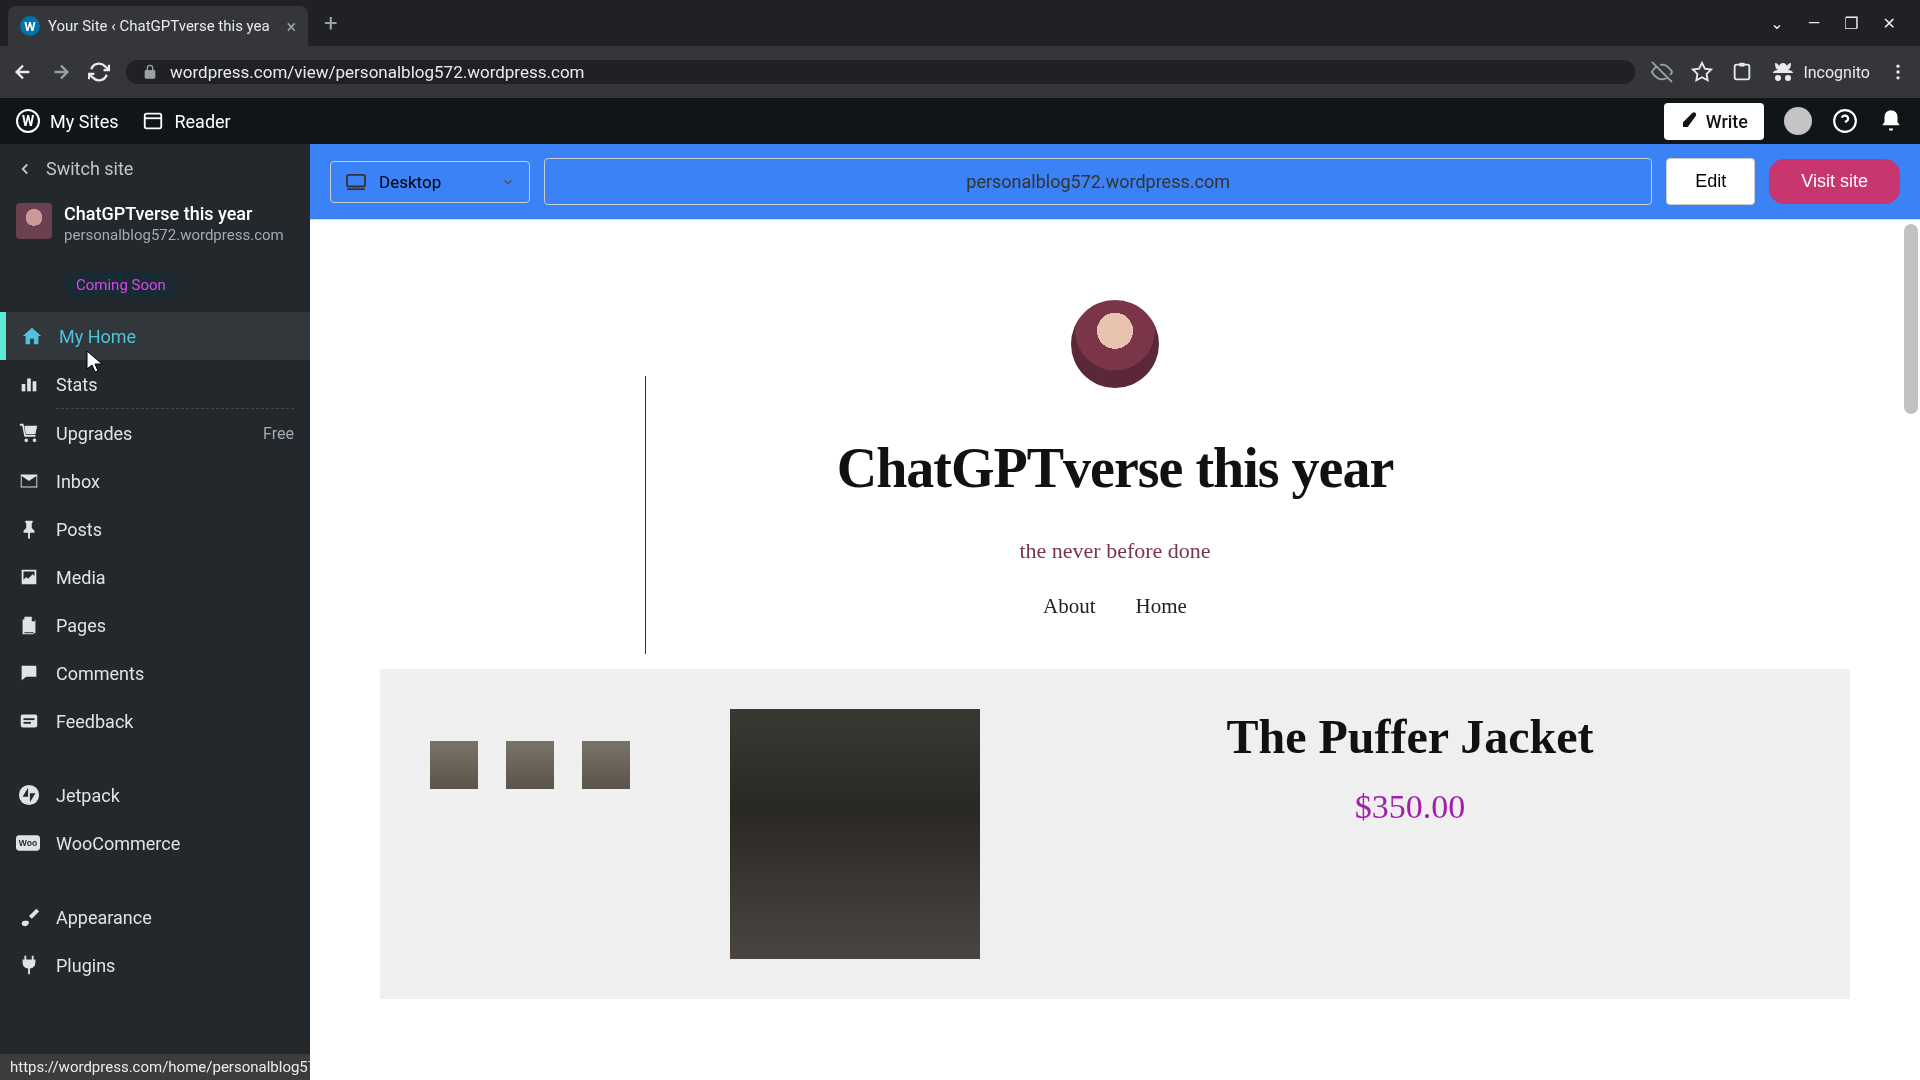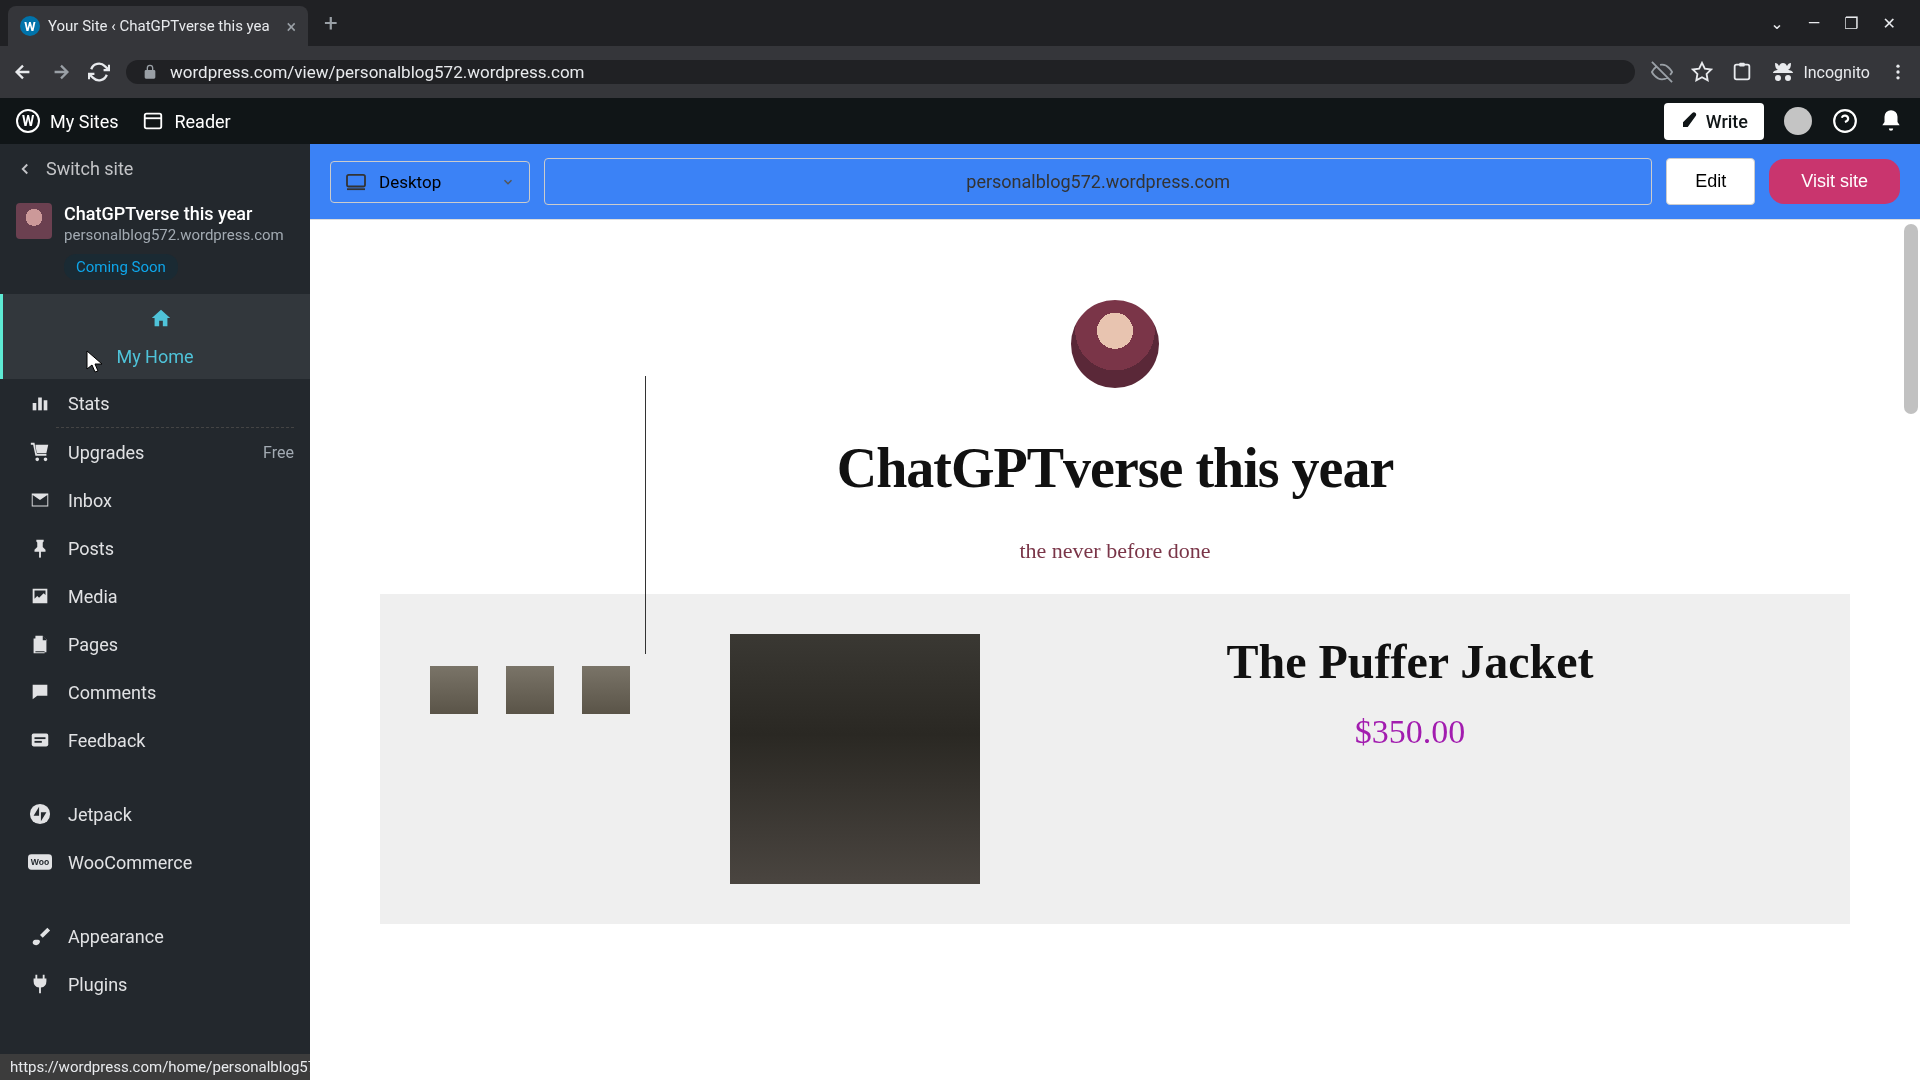--- a/index.html
+++ b/index.html
@@ -39,27 +39,27 @@
 
 
 .sidebar { width: 310px; background: #23282d; color: #a2aab2; display: flex; flex-direction: column; overflow-y: auto; position: relative; }
 .switch-site { display: flex; align-items: center; gap: 12px; padding: 14px 16px; font-size: 18px; cursor: pointer; color: #c3c4c7; }
 .site-card { padding: 10px 16px 14px 16px; }
 .site-card-header { display: flex; gap: 12px; }
 .site-icon { width: 36px; height: 36px; background: #6b4050; border-radius: 4px; background-image: radial-gradient(circle at 50% 40%, #c99 30%, #6b4050 30%); }
 .site-info { flex: 1; }
 .site-name { color: #fff; font-size: 18px; font-weight: 500; }
 .site-url { color: #a2aab2; font-size: 15px; margin-top: 2px; }
-.coming-soon { display: inline-block; margin-top: 10px; margin-left: 48px; background: #1a2a33; color: #0ea5e9; padding: 4px 12px; border-radius: 12px; font-size: 15px; }
+.coming-soon { display: inline-block; margin-top: 28px; margin-left: 48px; background: #1a2a33; color: #d946ef; padding: 4px 12px; border-radius: 12px; font-size: 15px; }
 
 .sidebar-menu { list-style: none; }
 .sidebar-menu li { display: flex; align-items: center; padding: 12px 16px; gap: 16px; font-size: 18px; cursor: pointer; color: #e1e2e4; }
-.sidebar-menu li.active { background: #32373c; color: #4fc3d9; border-left: 3px solid #5eead4; padding-left: 13px; flex-direction: column; }
+.sidebar-menu li.active { background: #32373c; color: #4fc3d9; border-left: 6px solid #5eead4; padding-left: 13px; }
 .sidebar-menu li.divider { border-top: 1px dashed #444; margin: 0 16px 0 56px; padding: 0; height: 1px; }
-.menu-icon { width: 24px; height: 24px; display: flex; align-items: center; justify-content: center; flex-shrink: 0; margin-left: 12px; }
+.menu-icon { width: 24px; height: 24px; display: flex; align-items: center; justify-content: flex-end; flex-shrink: 0; }
 .menu-badge { margin-left: auto; font-size: 16px; color: #a2aab2; }
 .sidebar-spacer { height: 26px; }
 
 .status-bar { position: absolute; bottom: 0; left: 0; background: #3c3c3c; color: #e8eaed; padding: 4px 10px; font-size: 15px; border-top-right-radius: 4px; }
 
 
 .main-area { flex: 1; background: #f6f7f7; display: flex; flex-direction: column; }
 .toolbar { background: #3b82f6; border-bottom: 1px solid #ddd; padding: 14px 20px; display: flex; gap: 14px; align-items: center; }
 .device-select { border: 1px solid #ccc; border-radius: 4px; padding: 10px 14px; display: flex; align-items: center; gap: 12px; width: 200px; font-size: 17px; cursor: pointer; justify-content: space-between; }
 .device-select-left { display: flex; align-items: center; gap: 12px; }
@@ -357,20 +357,24 @@
 
     <div class="preview-frame">
       <div class="scroll-indicator"></div>
       <div class="preview-content">
         <div class="profile-pic"></div>
         <div class="blog-title-wrap">
           <div class="title-divider"></div>
           <h1 class="blog-title">ChatGPTverse this year</h1>
           <div class="tagline">the never before done</div>
         </div>
+        <nav class="blog-nav">
+          <span>About</span>
+          <span>Home</span>
+        </nav>
         <div class="product-section">
           <div>
             <div class="thumbs-row">
               <div class="thumb"></div>
               <div class="thumb"></div>
               <div class="thumb"></div>
             </div>
           </div>
           <div class="main-img"></div>
           <div class="product-info">

